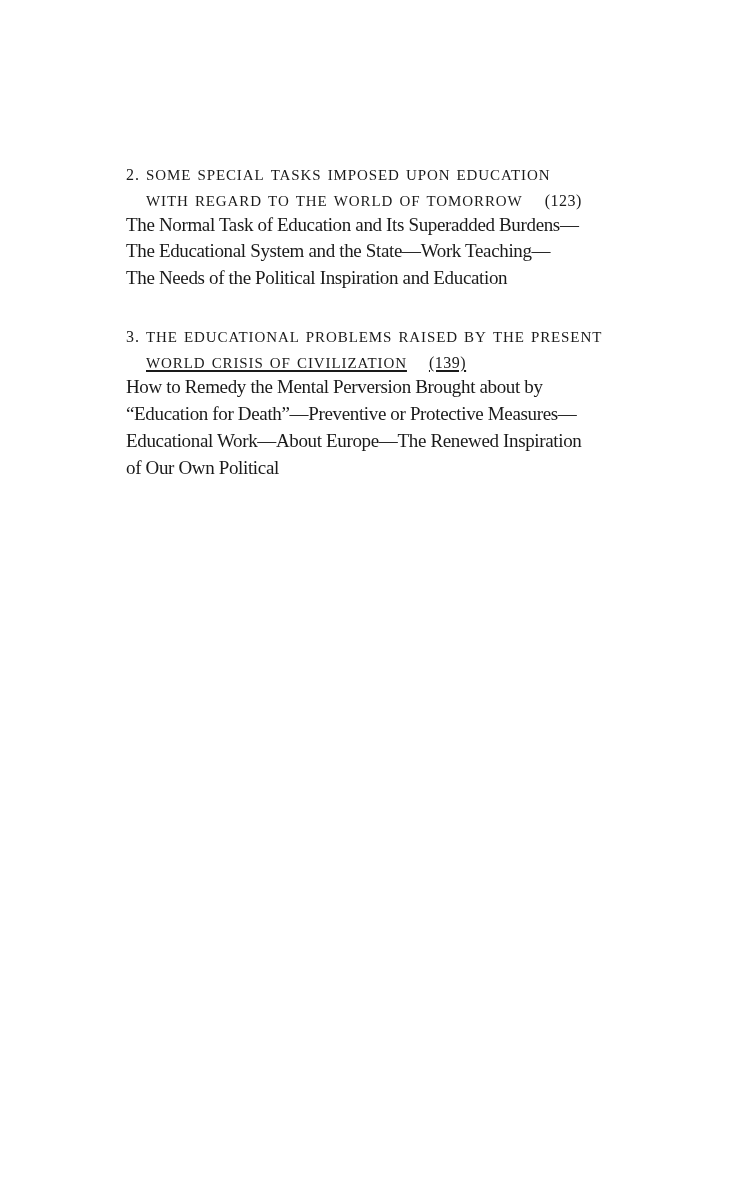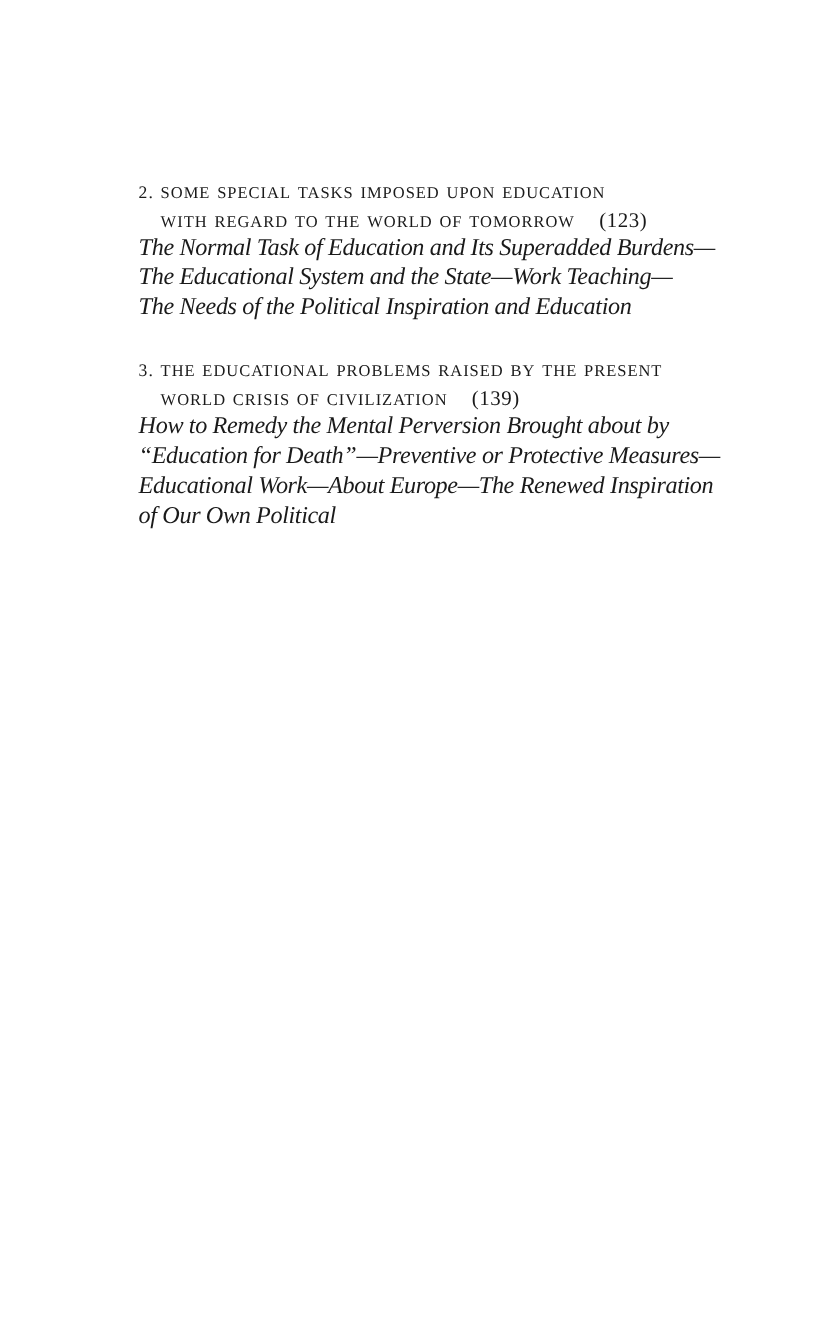--- a/index.html
+++ b/index.html
@@ -33,30 +33,29 @@
       text-transform: lowercase;
       font-size: 21px;
       letter-spacing: 0.9px;
       line-height: 26px;
     }
     .head-line.indent { left: 20px; }
     .num { text-transform: none; font-variant: normal; font-size: 16px; }
     .page-ref {
       font-variant: normal;
       text-transform: none;
-      font-size: 19px;
+      font-size: 16px;
       letter-spacing: 0.5px;
       margin-left: 22px;
     }
     .desc-line {
       position: absolute;
       left: 0;
       white-space: nowrap;
-      font-style: italic;
-      font-size: 22px;
+      font-size: 19px;
       line-height: 26px;
       letter-spacing: -0.35px;
     }
   </style>
 </head>
 <body>
 
 <div class="page">
 
   <div class="entry" style="top:160px;">
@@ -70,21 +69,21 @@
     <div class="desc-line" style="top:52px;">The Normal Task of Education and Its Superadded Burdens—</div>
     <div class="desc-line" style="top:78px;">The Educational System and the State—Work Teaching—</div>
     <div class="desc-line" style="top:105px;">The Needs of the Political Inspiration and Education</div>
   </div>
 
   <div class="entry" style="top:322px;">
     <div class="head-line" style="top:0px;">
       <span class="num">3.</span>
       <span>the educational problems raised by the present</span>
     </div>
-    <div class="head-line indent" style="top:26px;">
+    <div class="head-line indent" style="top:26px;text-decoration:underline;">
       <span>world crisis of civilization</span><span class="page-ref">(139)</span>
     </div>
     <div class="desc-line" style="top:52px;">How to Remedy the Mental Perversion Brought about by</div>
     <div class="desc-line" style="top:79px;">“Education for Death”—Preventive or Protective Measures—</div>
     <div class="desc-line" style="top:106px;">Educational Work—About Europe—The Renewed Inspiration</div>
     <div class="desc-line" style="top:133px;">of Our Own Political</div>
   </div>
 
 </div>
 

